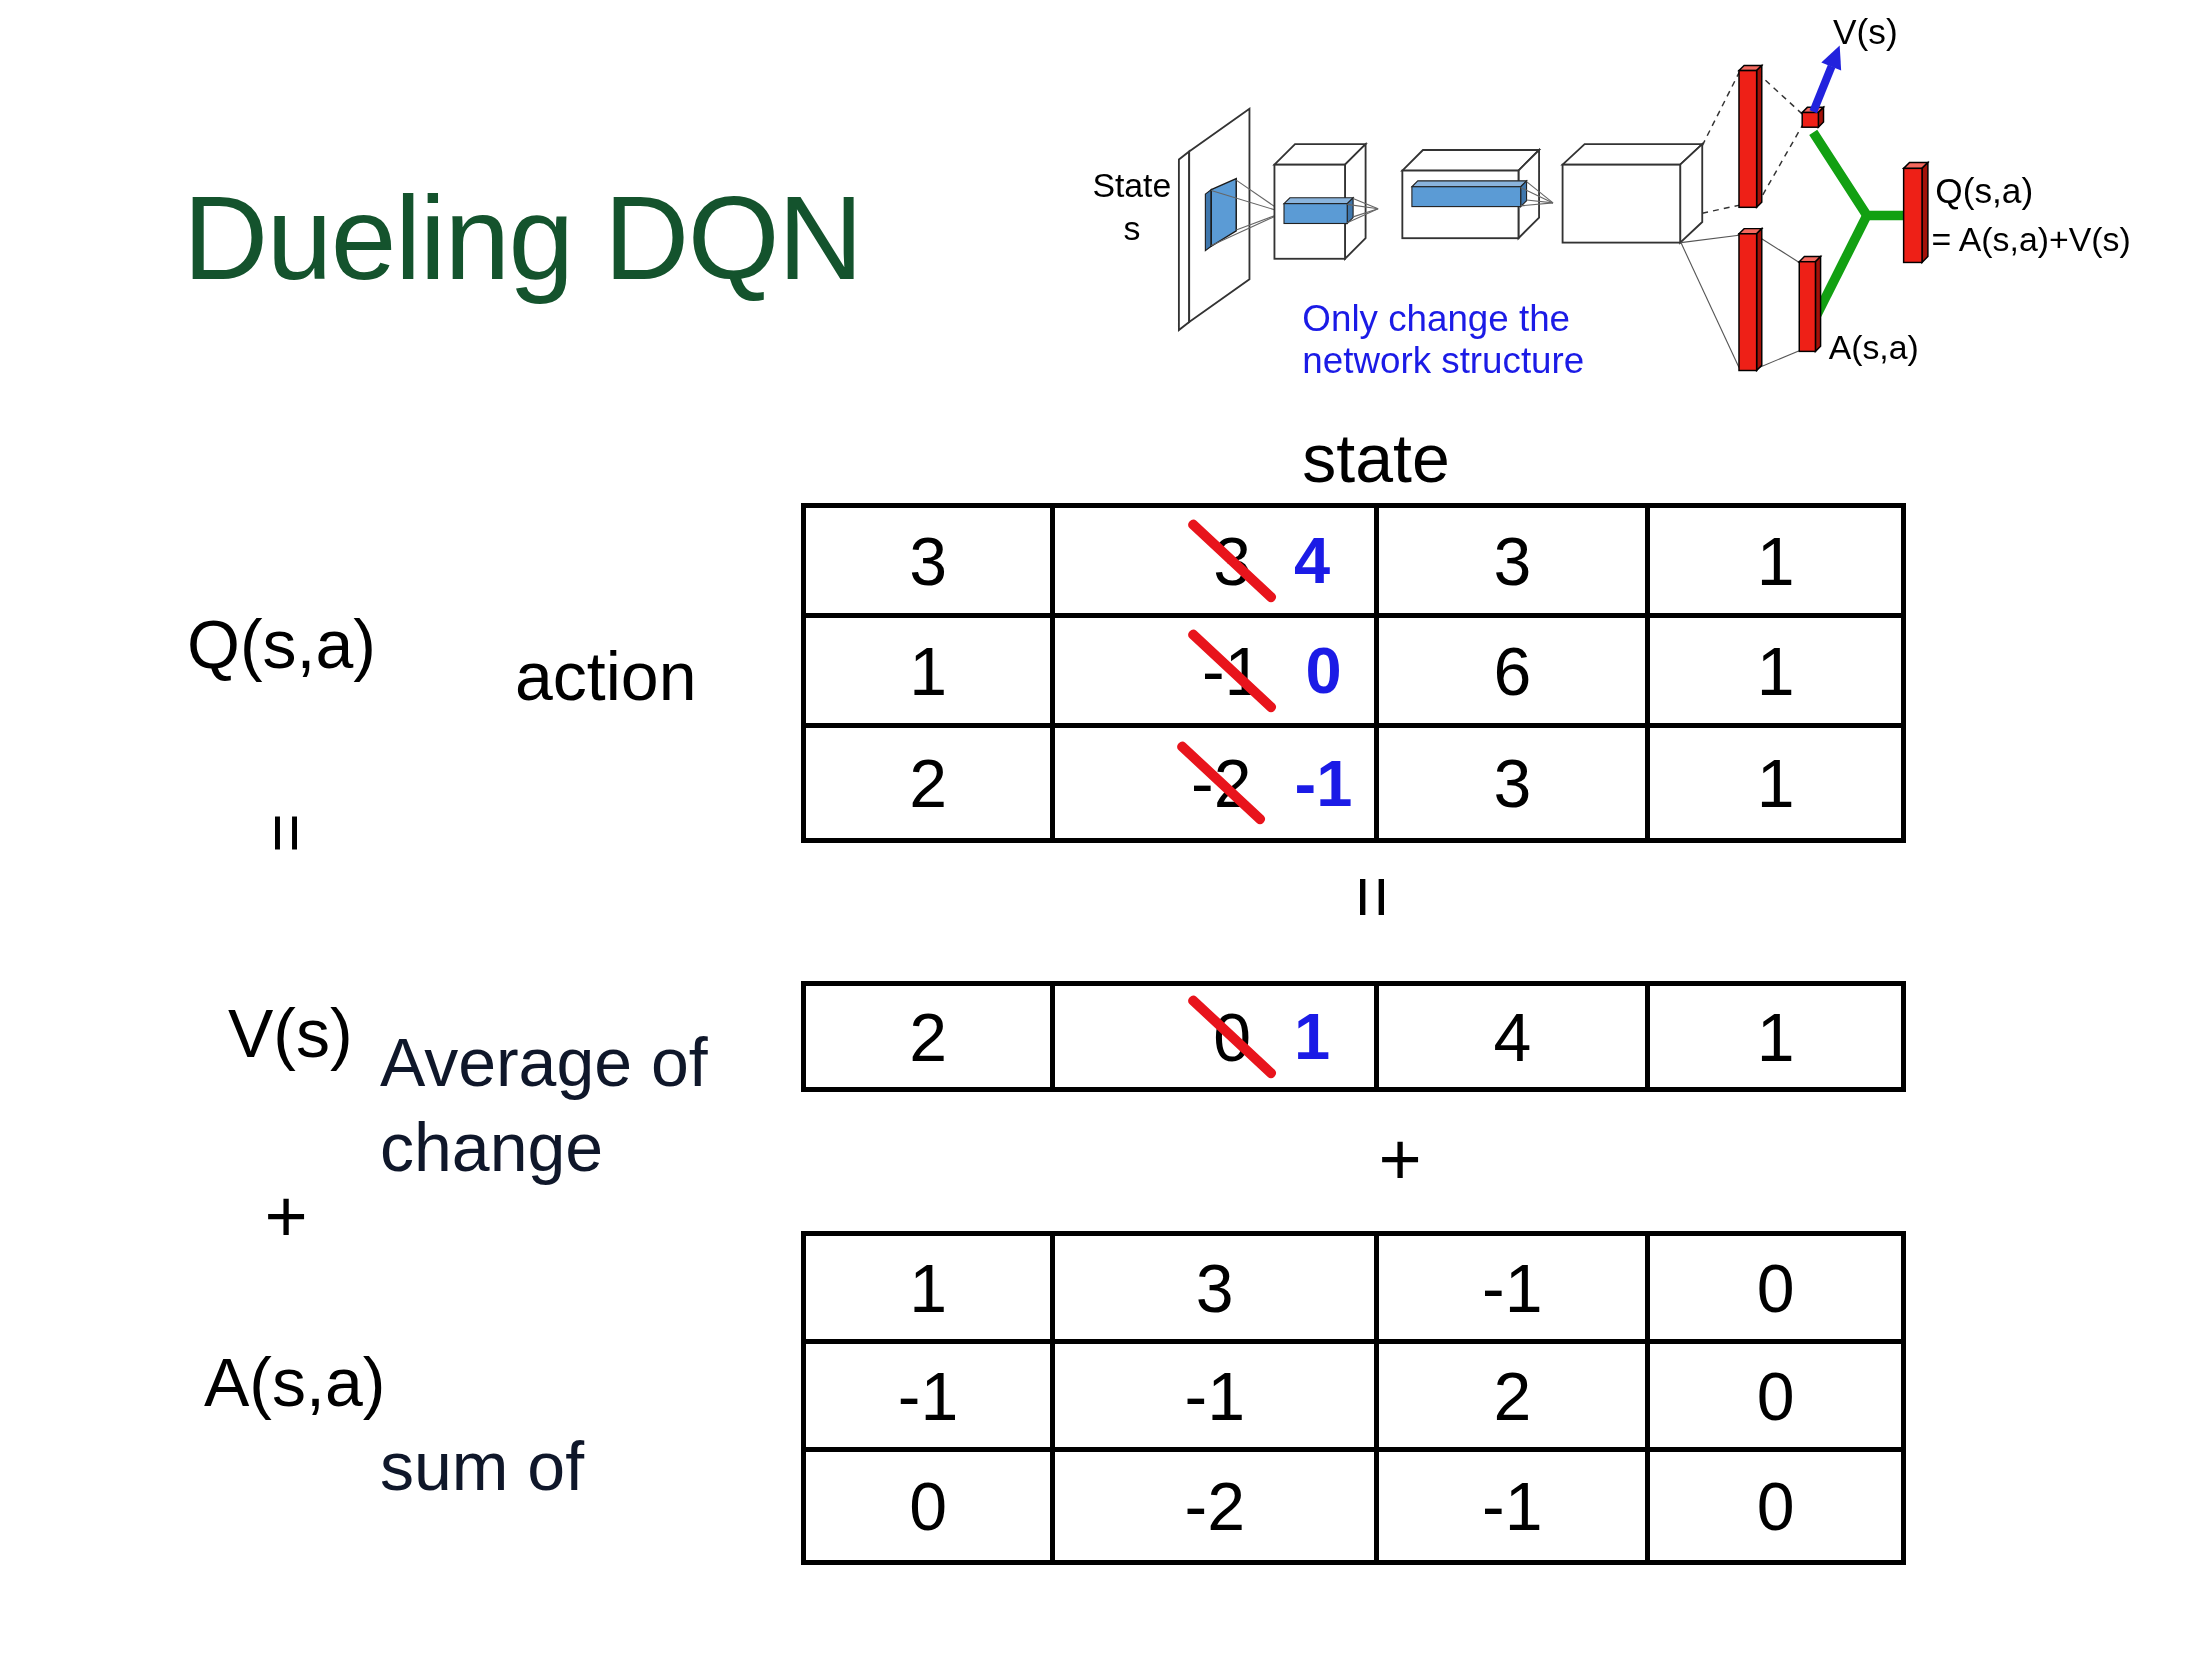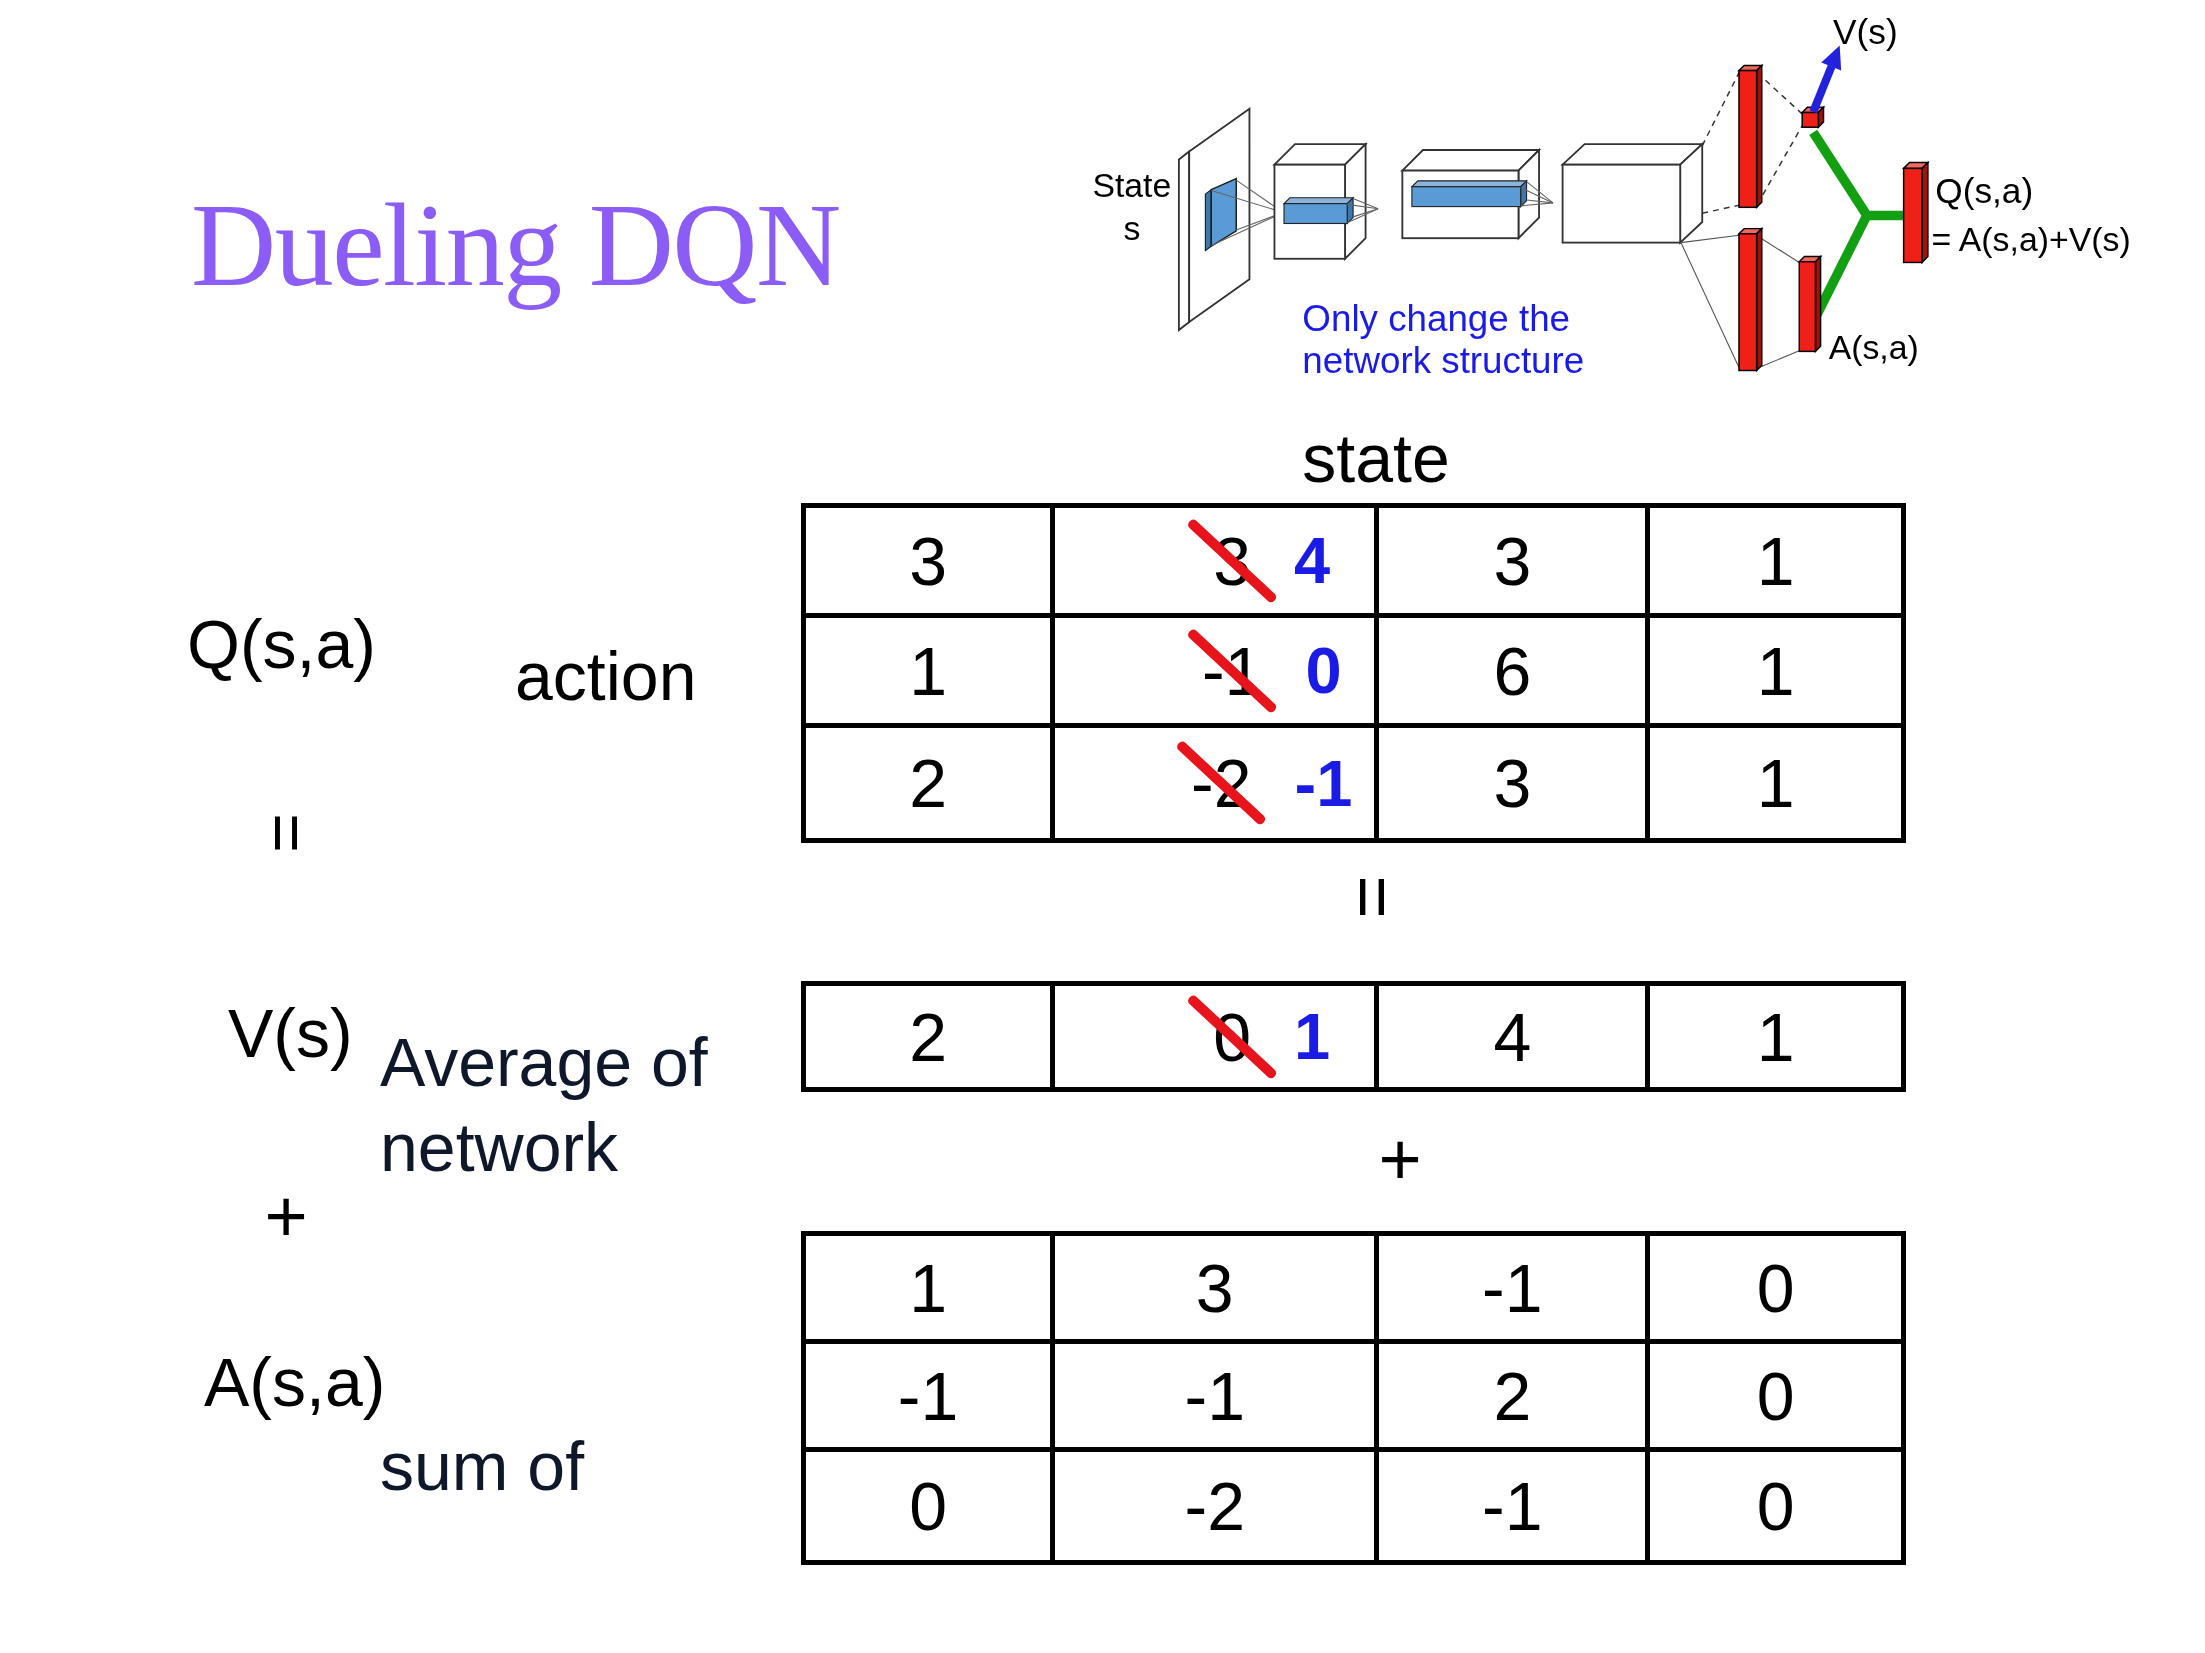--- a/index.html
+++ b/index.html
@@ -1,20 +1,20 @@
 <!DOCTYPE html>
 <html style="font-size:11.8px"><head>
 <meta charset="utf-8">
 <style>
   html,body{margin:0;padding:0;background:#fff;}
   .slide{position:relative;width:2205px;height:1654px;background:#ffffff;
          font-family:"Liberation Sans",sans-serif;overflow:hidden;color:#000;}
 
-  .title{position:absolute;left:179px;top:175px;margin:12px;font-size:118px;
-         font-weight:400;letter-spacing:-1.5px;color:#8b5cf6;line-height:1;font-family:Liberation Serif, serif;}
+  .title{position:absolute;left:179px;top:175px;margin:4px;font-size:118px;
+         font-weight:400;letter-spacing:-1.5px;color:#14532d;line-height:1;}
 
   .diagram{position:absolute;left:1051px;top:0;width:1154px;height:397px;}
 
   .lbl{position:absolute;font-size:68px;line-height:1.05;color:#000;white-space:nowrap;}
   .q-label{left:187px;top:609px;}
   .v-label{left:228px;top:998px;}
   .a-label{left:204px;top:1347px;}
   .state-header{left:1229px;top:423px;width:294px;text-align:center;}
   .action-header{left:515px;top:641px;width:257px;text-align:left;}
 
@@ -183,21 +183,21 @@
   <div class="lbl a-label">A(s,a)</div>
 
   <div class="lbl state-header">state</div>
   <div class="lbl action-header">action</div>
 
   <div class="rot-eq eq-center">=</div>
   <div class="plus plus-center">+</div>
 
   <div class="note v-note">
     <div>Average of</div>
-    <div>network</div>
+    <div>change</div>
   </div>
   <div class="note a-note">
     <div>sum of</div>
   </div>
 
   <div class="mtx q-table">
     <div class="cell">
         <span>3</span>
       </div>
     <div class="cell struck">

